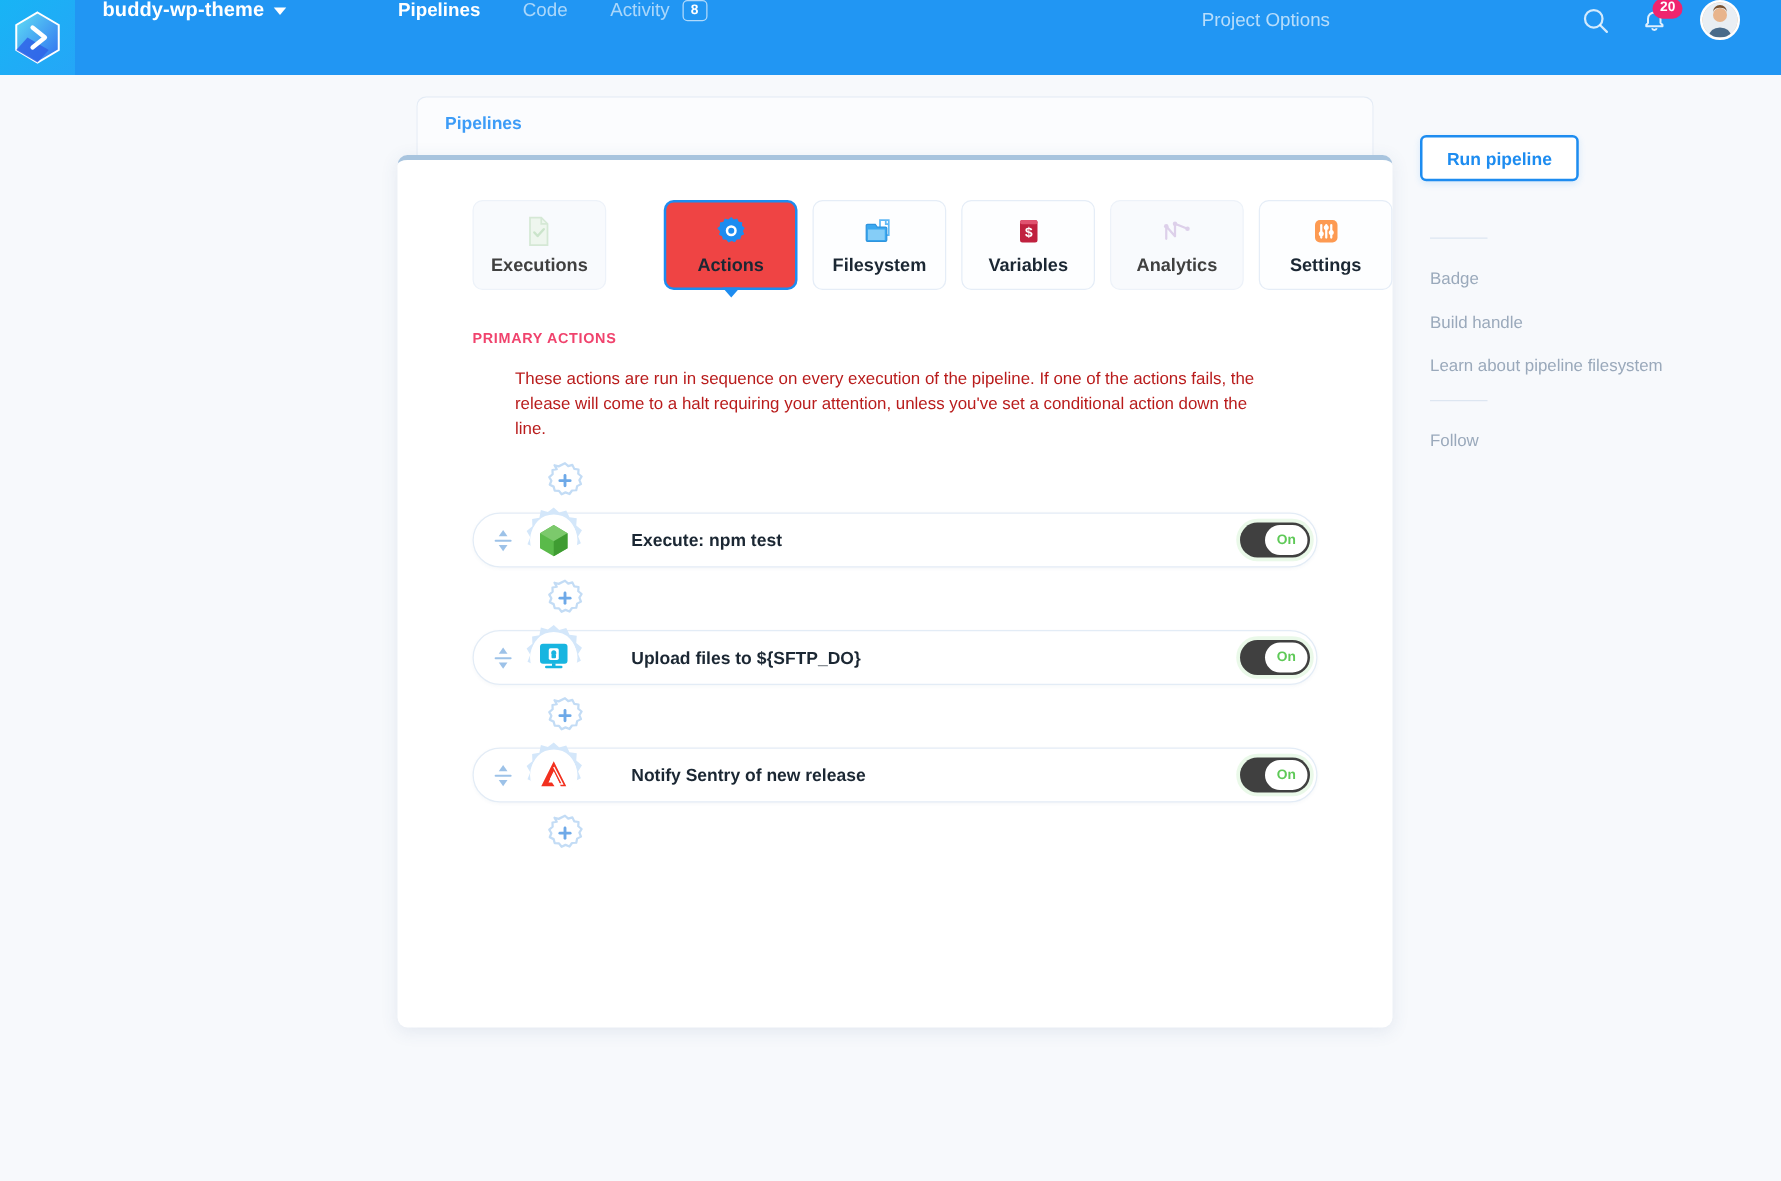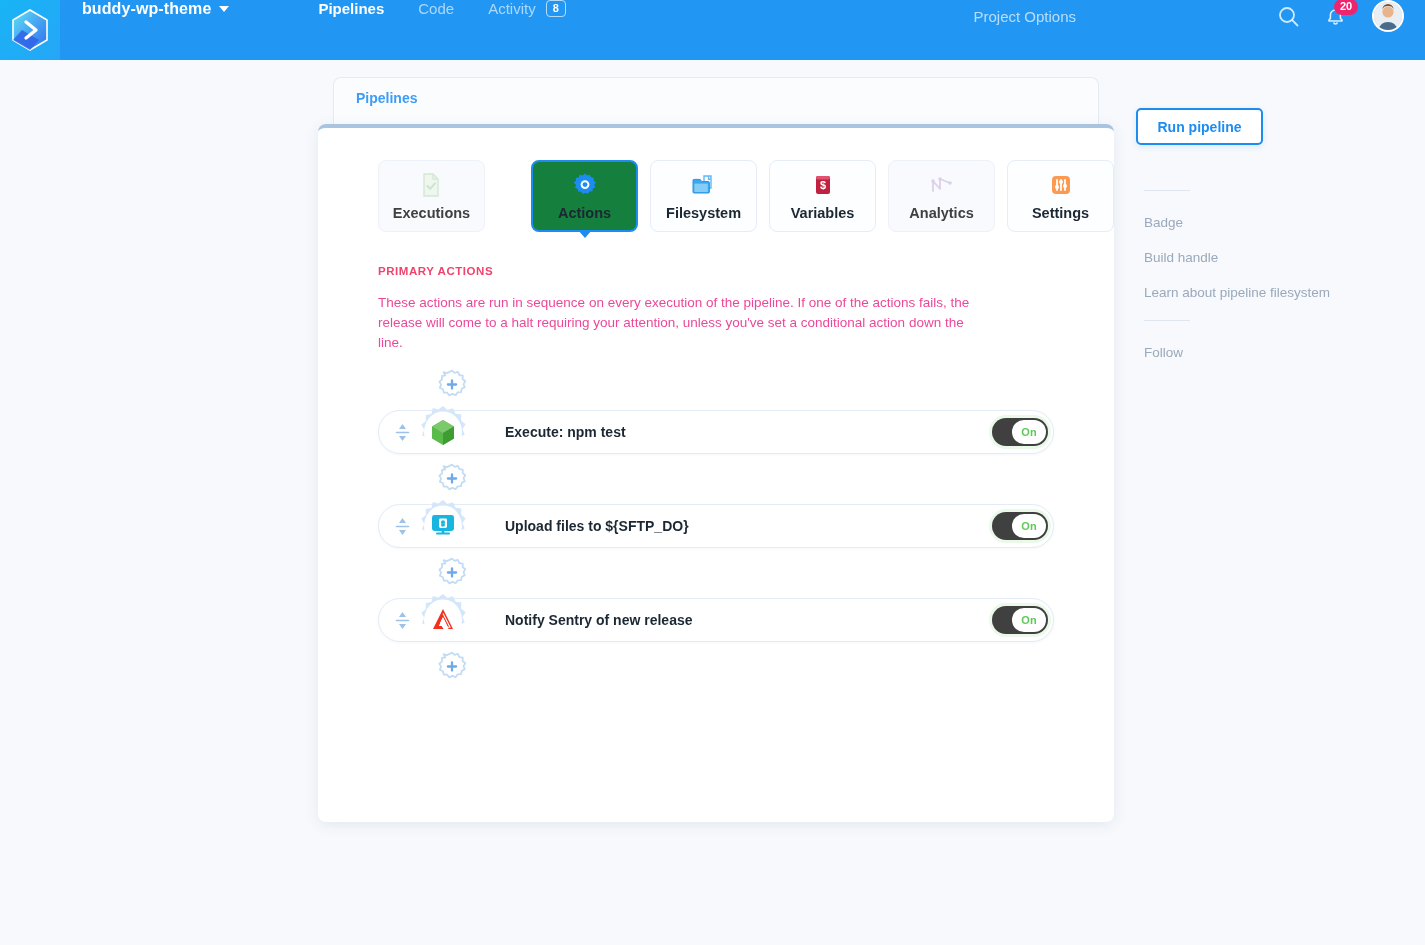--- a/index.html
+++ b/index.html
@@ -56,21 +56,21 @@
     color: #ffffff;
     font-size: 11px;
     font-weight: bold;
     padding: 2px 6px;
     line-height: 1;
   }
 
   .topbar-right {
     margin-left: auto;
     display: flex; align-items: center; gap: 26px;
-    padding-right: 21px;
+    padding-right: 33px;
   }
   .project-options {
     color: rgba(255,255,255,.68);
     font-size: 15px;
     cursor: pointer;
     margin-right: 176px;
   }
   .icon-btn { cursor: pointer; display: flex; align-items: center; position: relative; }
   .bell-wrap { position: relative; }
   .bell-badge {
@@ -180,21 +180,21 @@
   }
   .tab .tab-label {
     font-size: 14.5px;
     font-weight: bold;
     color: #1b2733;
   }
   .tab.muted { background:#f8fafd; border-color:#edf2f9; }
   .tab.muted .tab-label { color: #404040; }
   .tab.active {
     border: 2px solid #1d8cf0;
-    background: #15803d;
+    background: #ef4444;
     margin-left: 34px;
   }
   .tab.active::after {
     content: '';
     position: absolute;
     bottom: -8px; left: 50%;
     transform: translateX(-50%);
     width: 0; height: 0;
     border-left: 7px solid transparent;
     border-right: 7px solid transparent;
@@ -207,22 +207,23 @@
     padding: 33px 0 0 60px;
     color: #f0436d;
     font-size: 11.5px;
     font-weight: bold;
     letter-spacing: .55px;
   }
   .section-desc {
     padding: 16px 60px 0 60px;
     font-size: 13.5px;
     line-height: 20px;
-    color: #ec4899;
+    color: #b91c1c;
     max-width: 730px;
+    margin-left: 34px;
   }
 
   
   .actions-wrap { position: relative; padding: 15px 0 0 0; }
 
   .add-gear {
     width: 34px; height: 34px;
     margin-left: 117px;
     position: relative;
     cursor: pointer;

